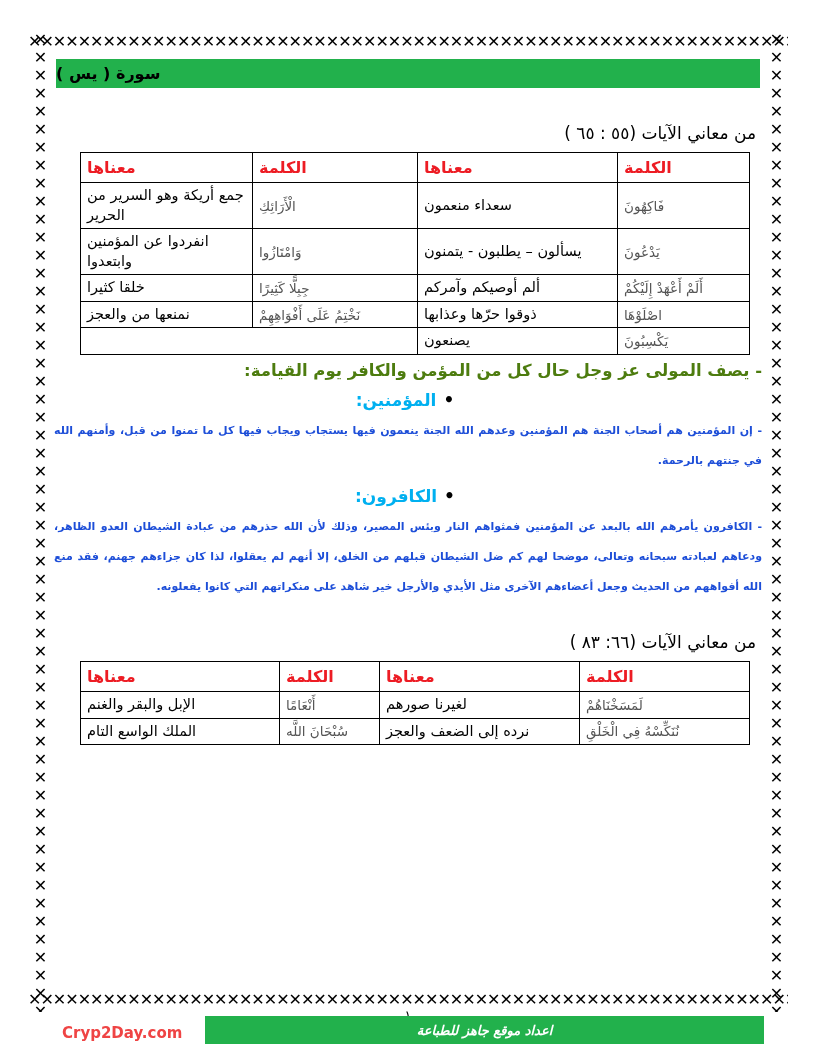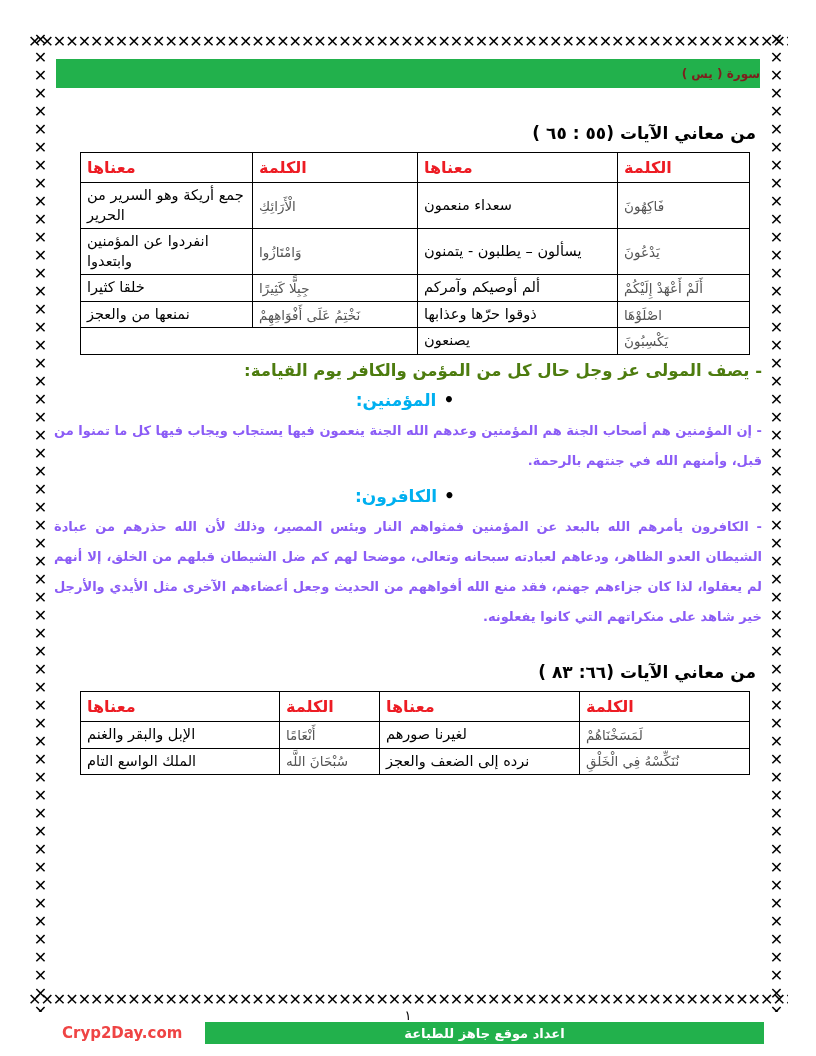--- a/index.html
+++ b/index.html
@@ -18,26 +18,26 @@
   }
   .border-strip.top    { top:30px;  left:28px; right:28px; height:24px; }
   .border-strip.bottom { bottom:44px; left:28px; right:28px; height:24px; }
   .border-strip.left   { left:28px;  top:30px; bottom:44px; width:24px; writing-mode:vertical-rl; }
   .border-strip.right  { right:28px; top:30px; bottom:44px; width:24px; writing-mode:vertical-rl; }
 
   .content { position:absolute; top:56px; left:52px; right:52px; direction:rtl; }
 
   .banner {
     height:29px; margin:3px 4px 0 4px; background:var(--green);
-    display:flex; align-items:center; justify-content:flex-start;
-    font-weight:bold; font-size:12px; color:#7f1d1d;
+    display:flex; align-items:center; justify-content:flex-end;
+    font-weight:bold; font-size:16px; color:#000000;
   }
 
   .section-heading {
-    font-size:17px; font-weight:bold; color:#000;
+    font-size:17px; font-weight:normal; color:#000;
     text-align:right; margin:35px 8px 9px 0;
   }
   .section-heading.second { margin-top:30px; }
 
   table.vocab {
     border-collapse:collapse; table-layout:fixed;
     width:669px; margin-right:14px;
   }
   table.vocab th, table.vocab td {
     border:1.7px solid #000; text-align:left; vertical-align:middle;
@@ -49,33 +49,33 @@
 
   .sharh { color:var(--red); font-size:18px; font-weight:bold; text-align:right; margin:15px 2px 4px 0; }
 
   .dash-line { font-size:16.5px; font-weight:bold; color:#4d7c0f; margin:6px 2px 4px 0; }
 
   .bullet-line { margin:10px 6px 2px 0; font-size:17px; font-weight:bold;text-align:center; }
   .bullet-line .bullet { color:#000; margin-left:7px; }
   .bullet-line .blue-label { color:var(--blue); }
 
   .para {
-    font-size:13px; font-weight:bold; color:#8b5cf6;
+    font-size:11px; font-weight:bold; color:#1d4ed8;
     line-height:30px; text-align:justify; margin:6px 2px 8px 2px;
   }
 
   .page-number {
     position:absolute; bottom:33px; left:0; right:0;
     text-align:center; font-size:13px; color:#000;
   }
   .credit-bar {
-    position:absolute; bottom:12px; left:205px; right:52px; height:22px;
+    position:absolute; bottom:12px; left:205px; right:52px; height:28px;
     background:var(--green); color:#fff; direction:rtl;
     display:flex; align-items:center; justify-content:center;
-    font-weight:bold; font-size:13px;
+    font-weight:bold; font-size:13px;font-style:italic;
   }
   .site-name {
     position:absolute; bottom:12px; left:62px; height:22px;
     display:flex; align-items:center;
     font-weight:bold; font-size:15px; color:#ef4444;
   }
 </style>
 </head>
 <body>
 

